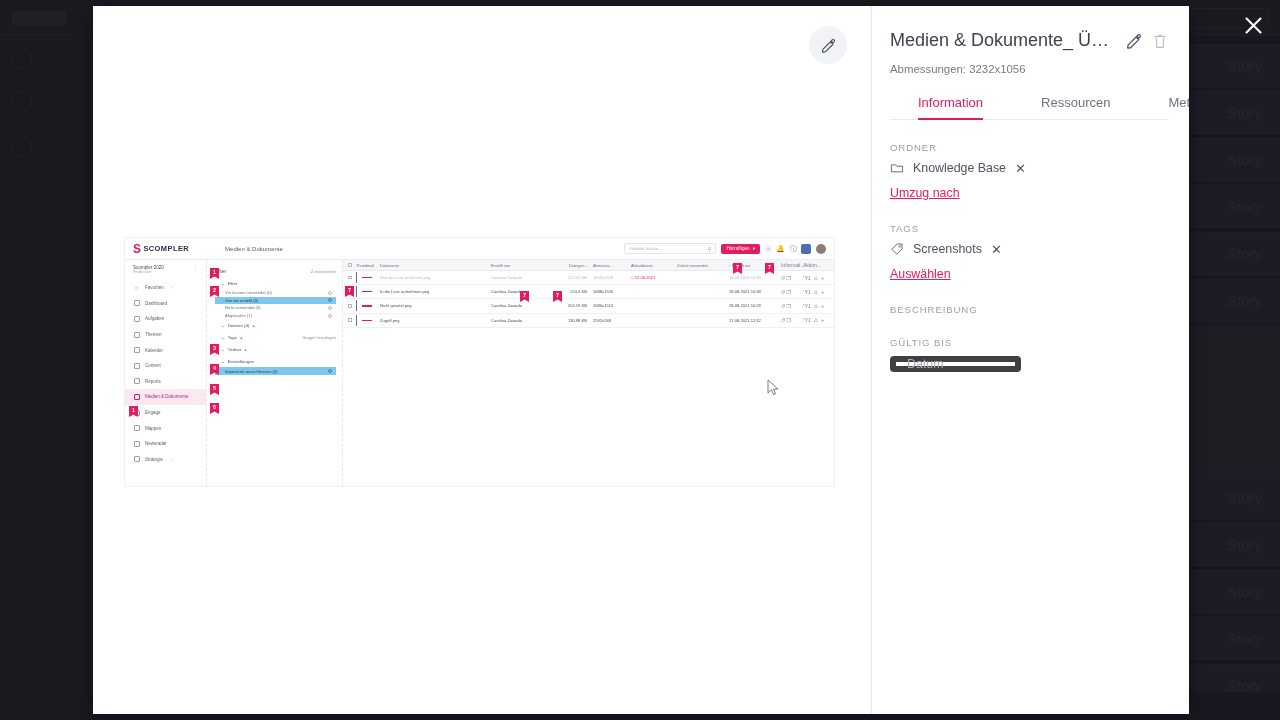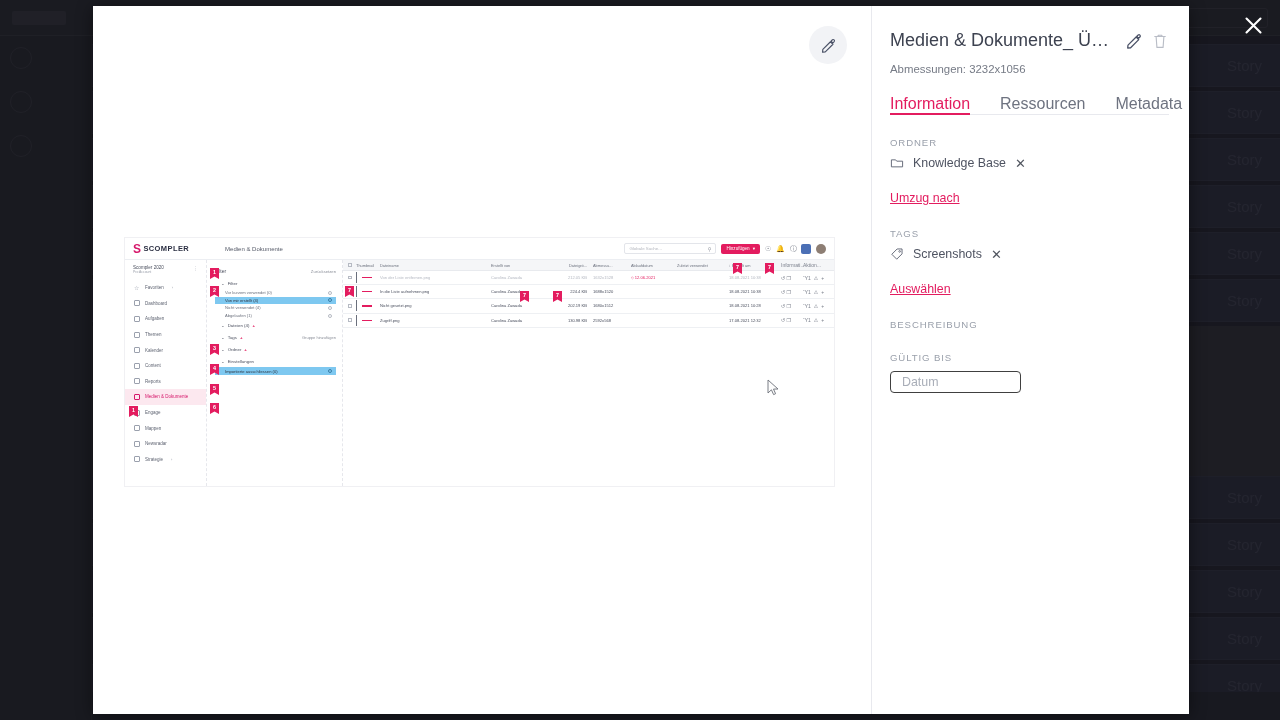--- a/index.html
+++ b/index.html
@@ -217,44 +217,44 @@
     font-size: 18px; color: #3d4250; font-weight: normal;
     line-height: 1.15; flex: 1;
     white-space: nowrap; overflow: hidden; text-overflow: ellipsis;
   }
   .title-ic { width:18px; height:18px; flex:none; cursor:pointer; margin-top:2px;}
   .meta { font-size: 11.4px; color: #767b86; line-height: 16.6px; margin-top: 10px; }
   .meta div { white-space: nowrap; }
 
   #tabs { display:flex; gap: 30px; margin-top: 18px; border-bottom:1px solid #e8e9ee; }
   .tab {
-    font-size: 16px; color: #6e7380; 
-    cursor:pointer; border-bottom: 2px solid transparent; margin-bottom:-1px;
+    font-size: 13px; color: #6e7380; padding-bottom: 8px;
+    cursor:pointer; border-bottom: 2px solid transparent; margin-bottom:-1px;margin-left:28px;
   }
   .tab.active { color:#e31c5f; border-bottom-color:#e31c5f; }
 
   .sec-label {
     font-size: 9.6px; letter-spacing: .9px; color:#9aa0ab;
     margin-top: 22px; margin-bottom: 8px;
   }
   .chip-row { display:flex; align-items:center; gap: 9px; font-size:12.4px; color:#4e5361; }
   .chip-row .ic { width:14px; height:14px; flex:none; }
   .chip-x { color:#50555f; font-size:13px; cursor:pointer; line-height:1; }
   .link {
-    display:inline-block; margin-top:21px;
+    display:inline-block; margin-top:11px;
     font-size:12.4px; color:#e31c5f; text-decoration: underline; cursor:pointer;
   }
   #desc-box {
     border:1px solid #e5e7ec; border-radius:4px;
     padding: 11px 12px; font-size: 12.4px; color:#4e5361;
     min-height: 35px;
   }
   #date-box {
-    border:1px solid #404040; border-radius:4px;
-    width: 131px; height: 22px; display:flex; align-items:center;
+    border:6px solid #404040; border-radius:4px;
+    width: 131px; height: 16px; display:flex; align-items:center;
     padding: 0 11px; font-size:12.4px; color:#a9aeb8;
   }
   #info-footer {
     border-top: 1px solid #eceef1;
     padding: 12px 16px; display:flex; justify-content:flex-end;
   }
   #dl-btn {
     border:1px solid #f2b6cc; color:#e4558b; background:#fff;
     border-radius:4px; font-size:12.6px; padding: 7px 14px; cursor:pointer;
     font-family:"Liberation Sans", sans-serif;

